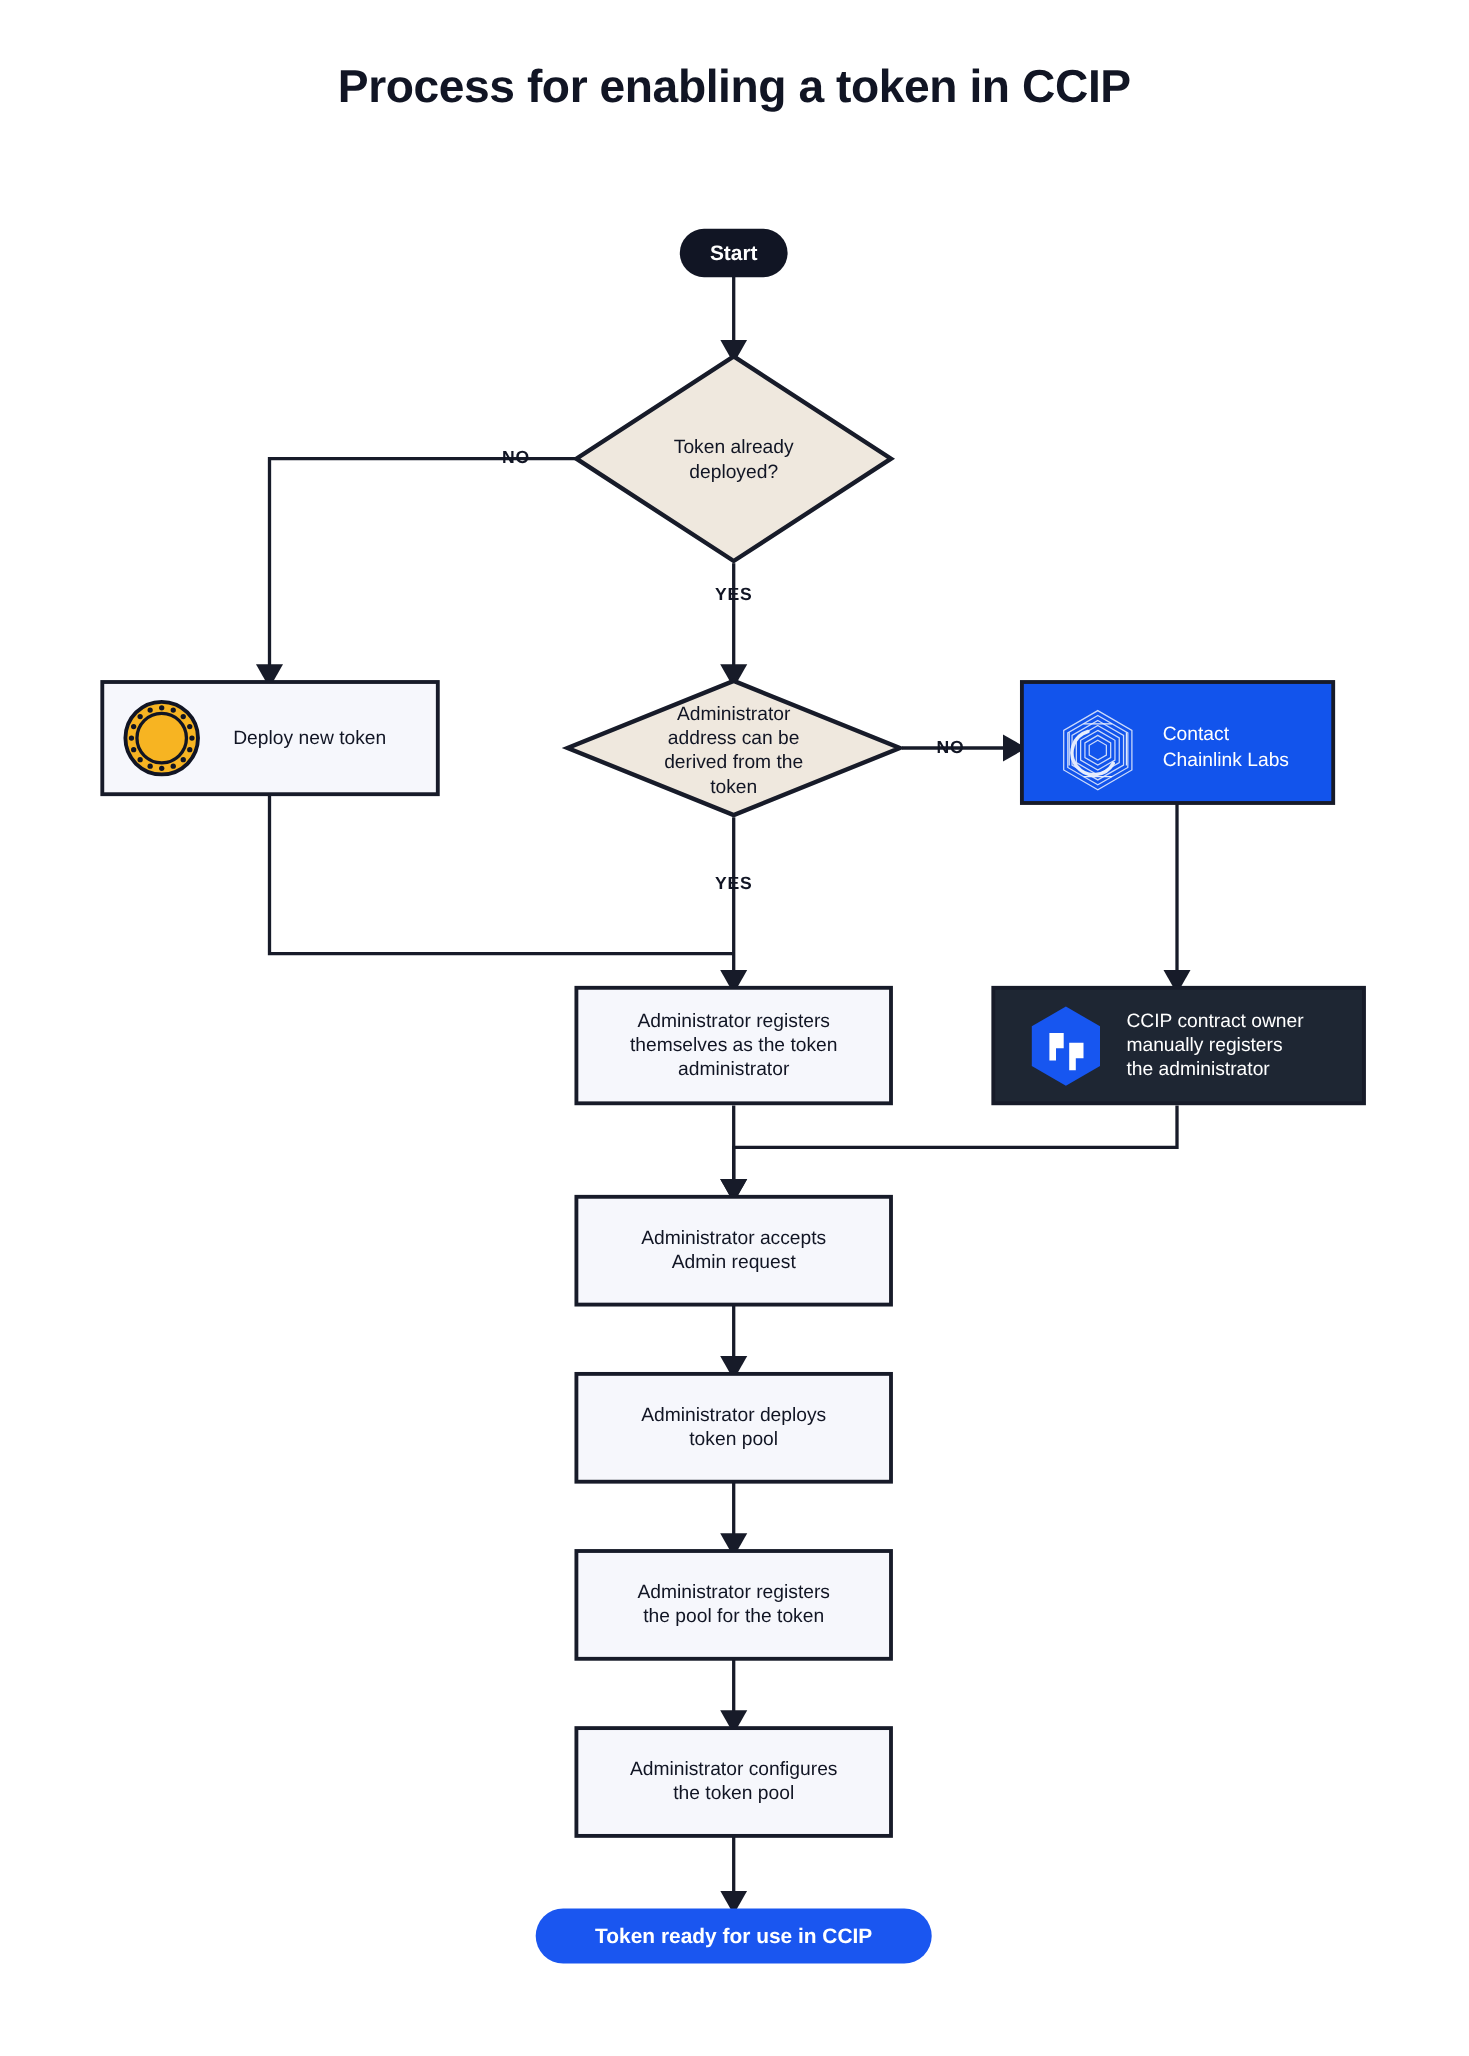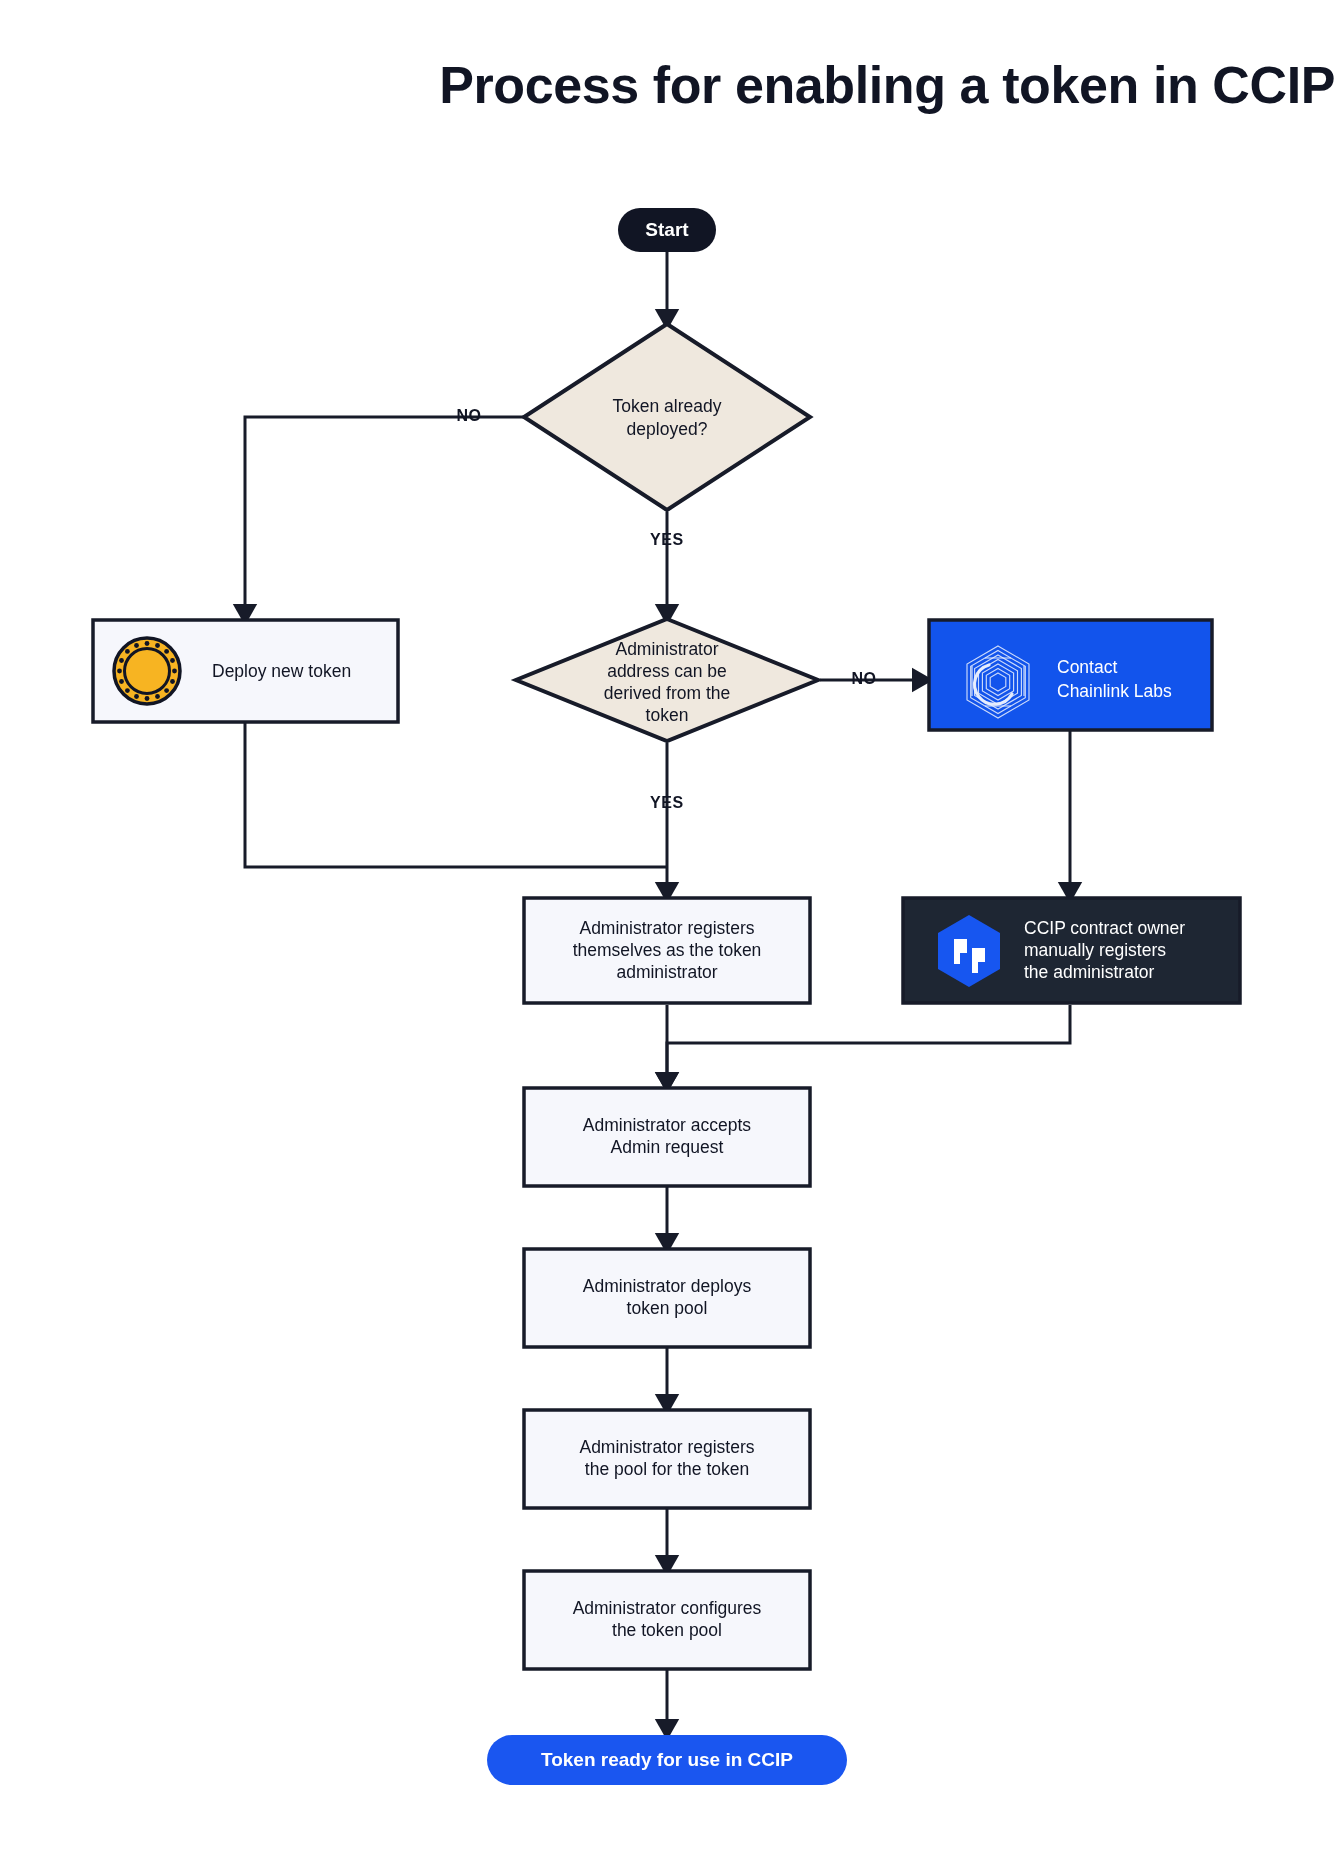--- a/index.html
+++ b/index.html
@@ -20,22 +20,22 @@
     top: 0;
     left: 0;
     width: 1335px;
     height: 1869px;
   }
   .page-title {
     position: absolute;
     top: 55px;
     left: 0;
     width: 1335px;
-    text-align: right;
-    font-size: 52px;
+    text-align: center;
+    font-size: 42px;
     font-weight: bold;
     letter-spacing: -0.4px;
     color: #111524;
   }
   svg.flow-svg {
     position: absolute;
     top: 0;
     left: 0;
     width: 1335px;
     height: 1869px;

